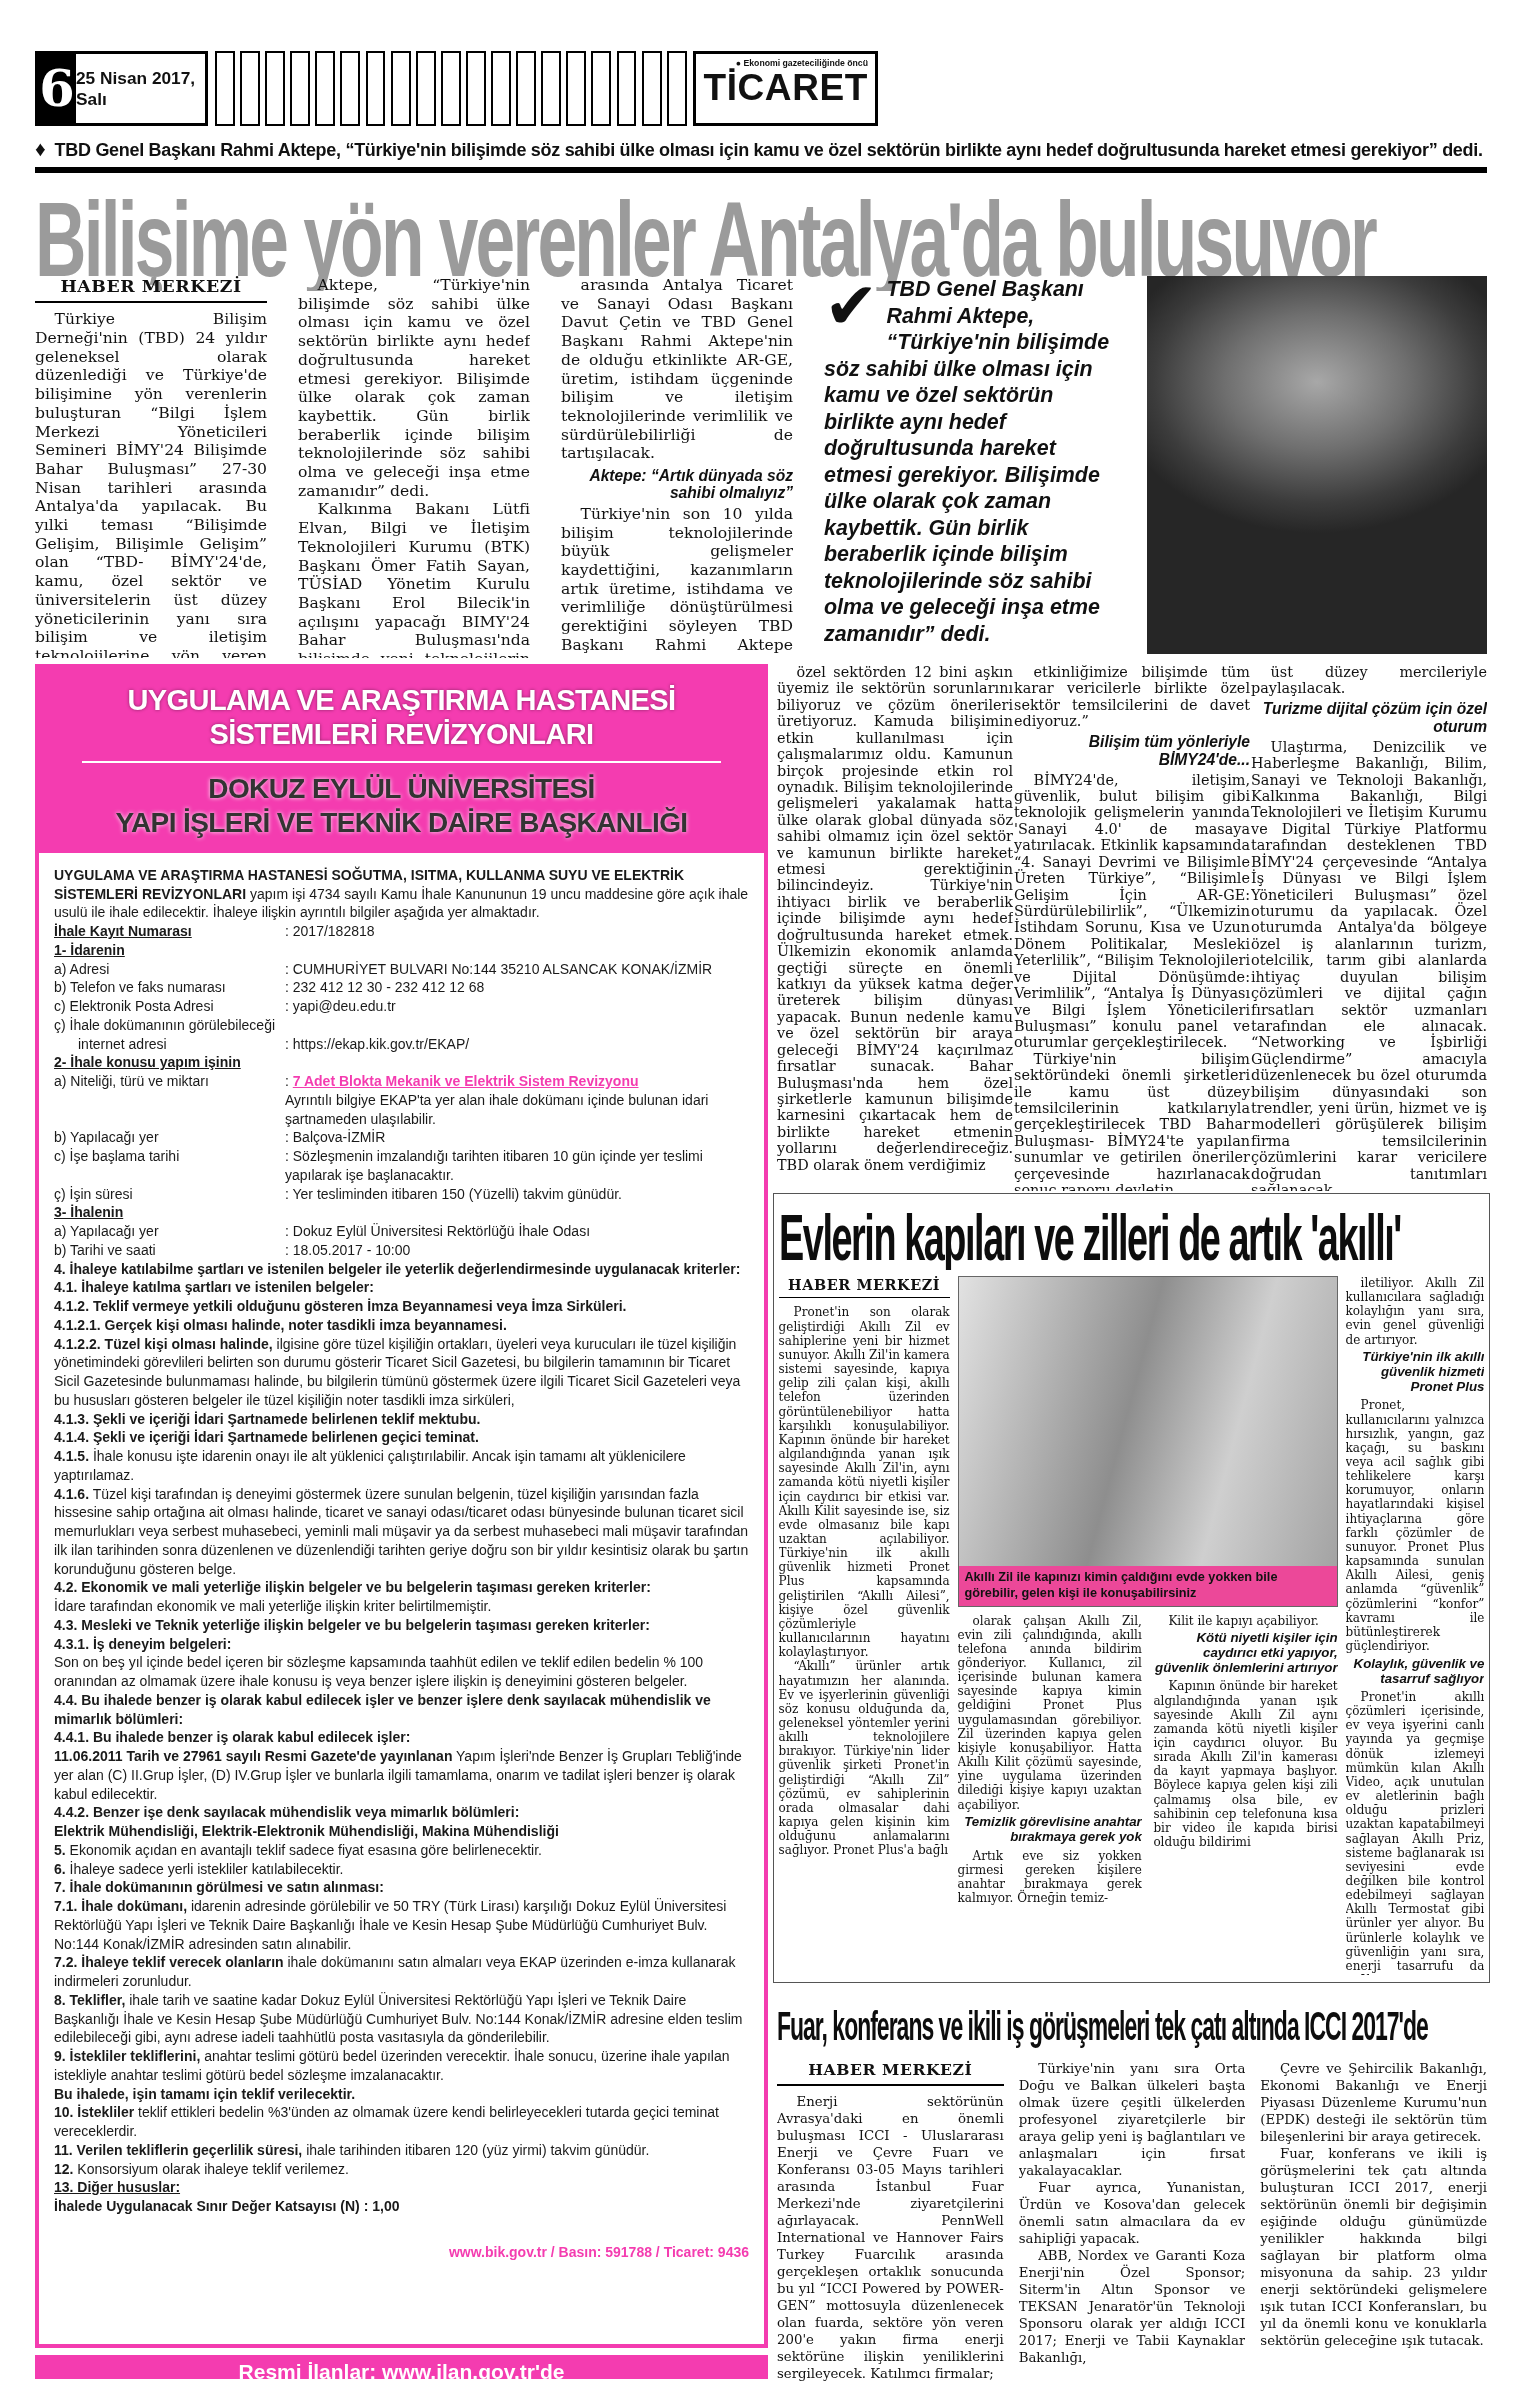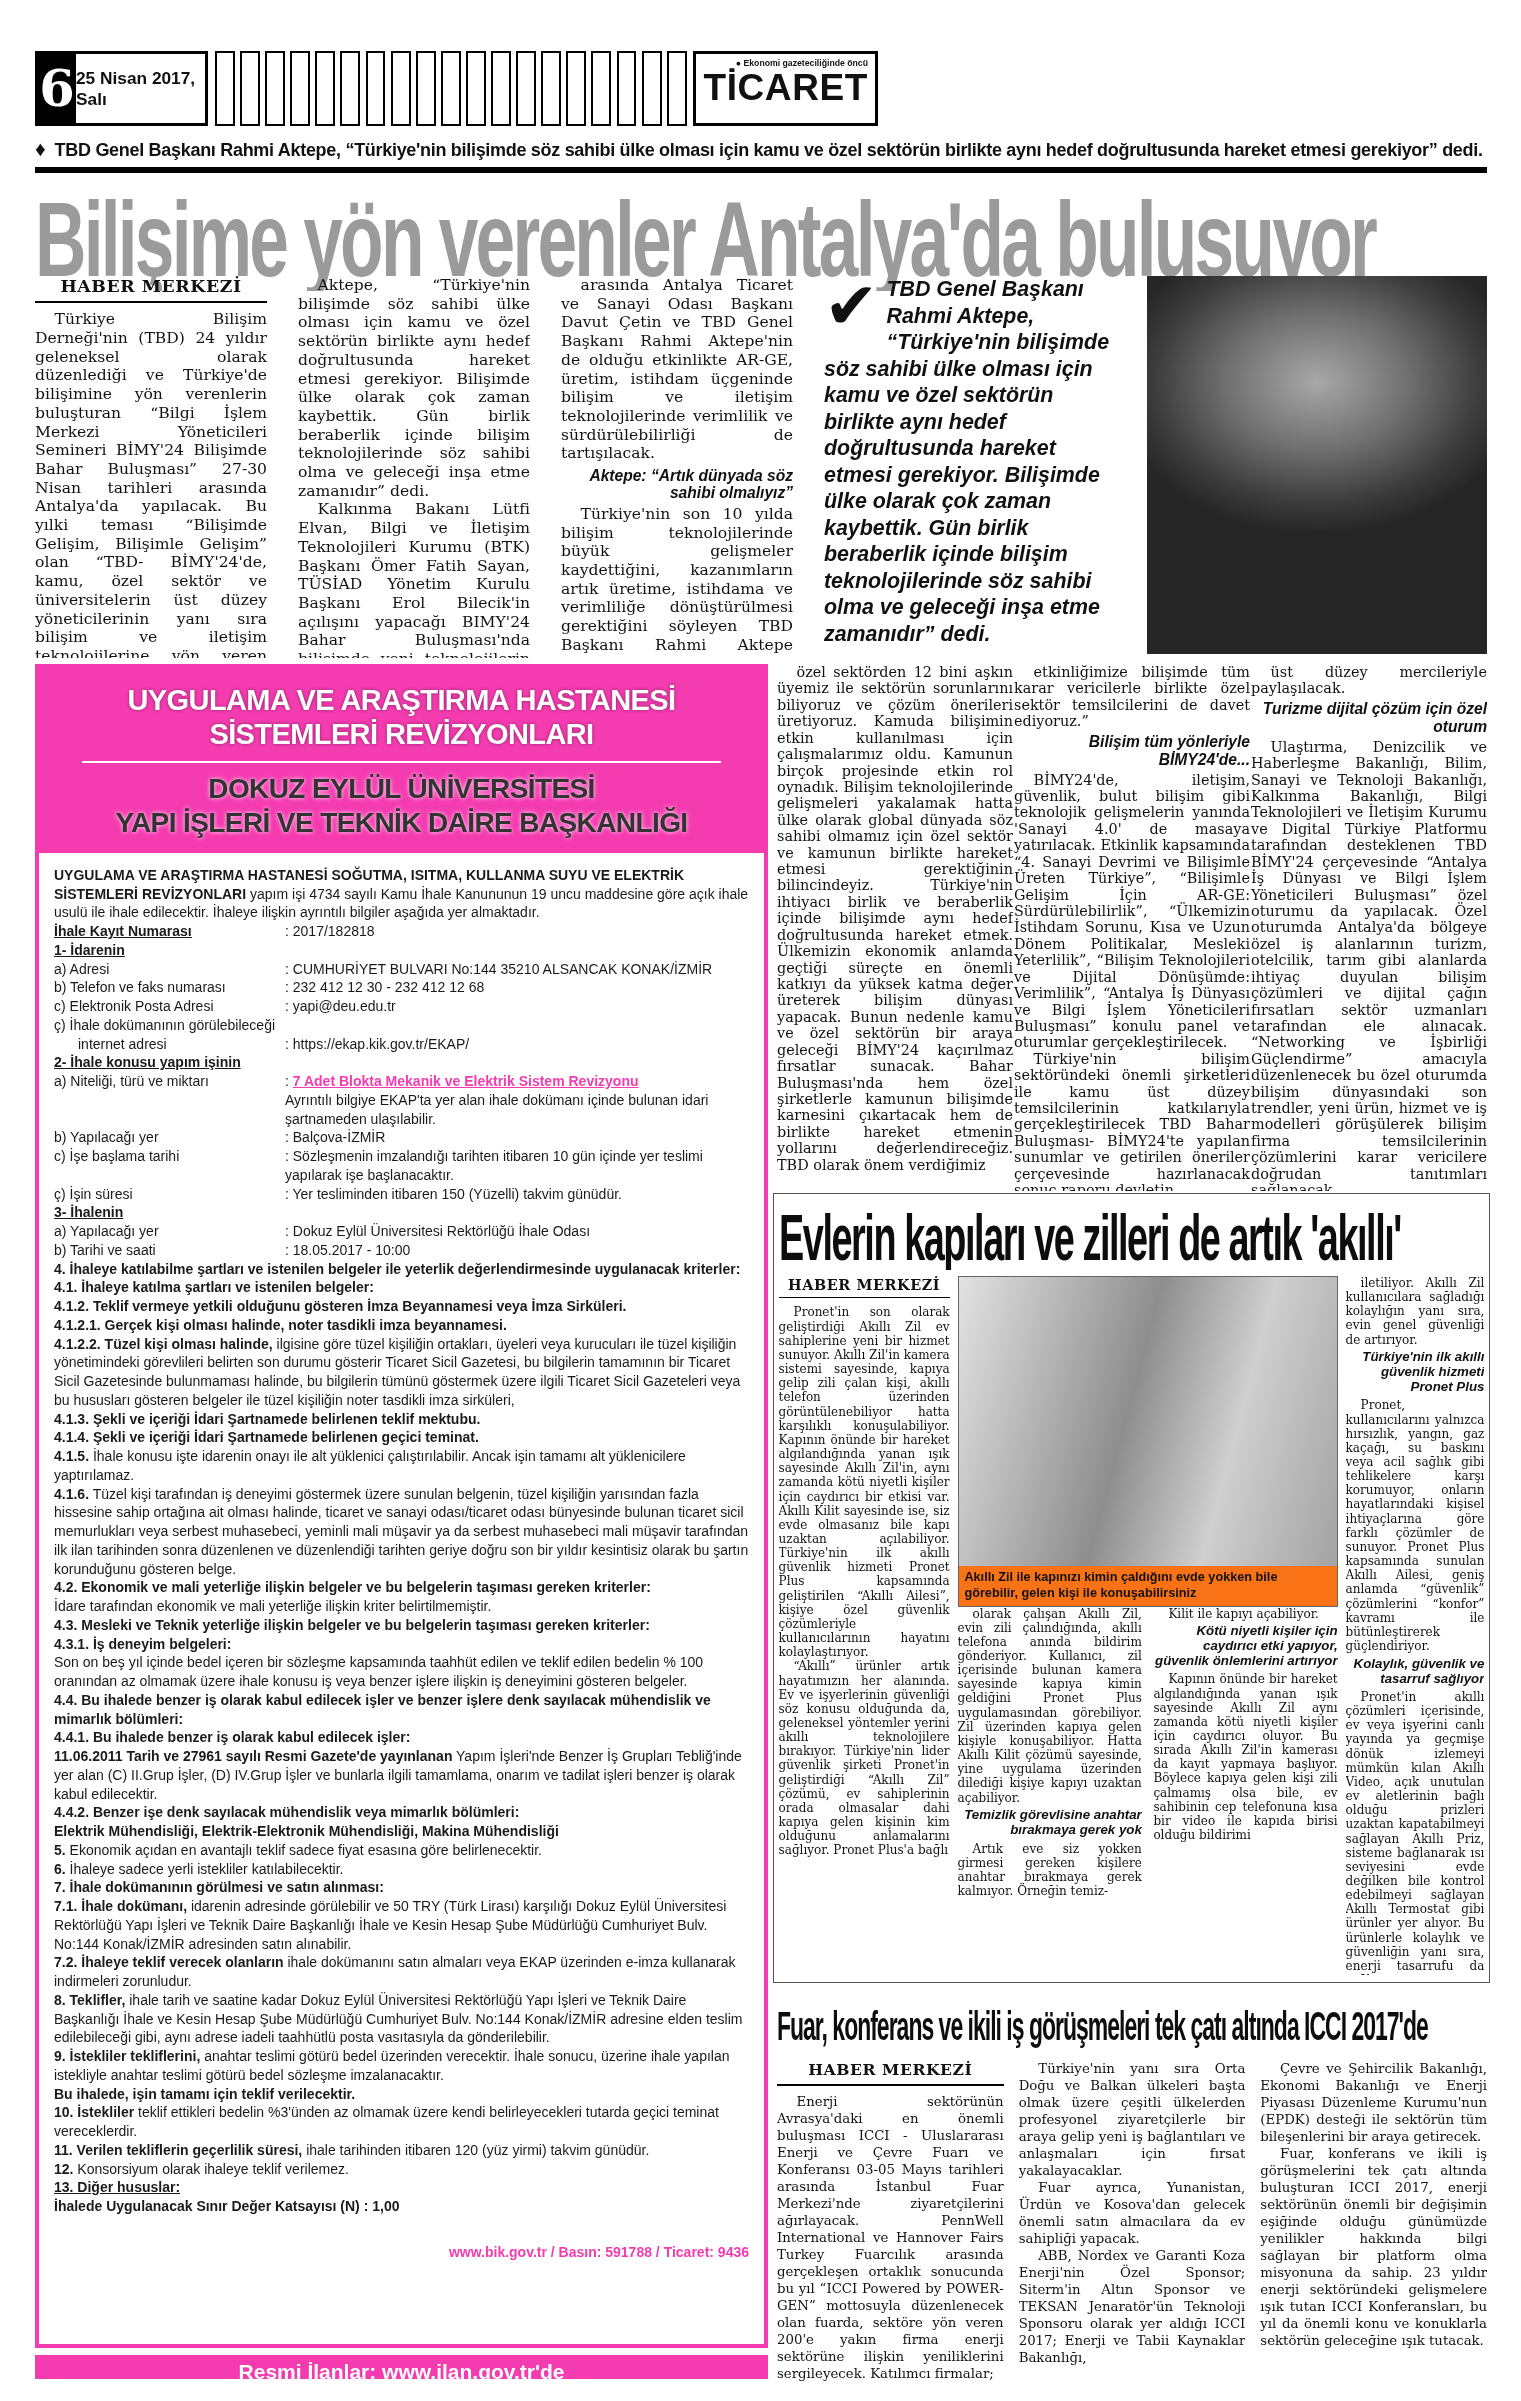--- a/index.html
+++ b/index.html
@@ -86,24 +86,24 @@
   .cont .col{flex:1;font-size:14.4px;line-height:1.14;overflow:hidden}
   .cont .col p.sub{font-size:15.6px}
 
   
   .a2{position:absolute;top:1193px;left:773px;width:717px;height:790px;
       border:1.2px solid #555;padding:5.8px 4.6px 7px;overflow:hidden}
   .a2-body{display:flex;gap:8px;height:699px;overflow:hidden}
   .a2c1{flex:0 0 171px;font-size:12px;line-height:1.18;overflow:hidden}
   .a2c1 .byline{font-size:14.4px;border-bottom-width:1.7px}
   .a2-center{flex:0 0 380px;display:flex;flex-direction:column}
-  .fig{border:1.2px solid #666;background:#f97316}
+  .fig{border:1.2px solid #666;background:#ec4899}
   .photo2{height:289px;background:linear-gradient(105deg,#e2e2e2 0%,#b9b9b9 22%,#8e8e8e 45%,#cfcfcf 70%,#a3a3a3 100%)}
   .fig figcaption{padding:4.6px 5.8px;font:700 12.7px/1.2 "Liberation Sans","DejaVu Sans",sans-serif}
-  .a2-sub{display:flex;gap:11.6px;flex:1;overflow:hidden}
+  .a2-sub{display:flex;gap:11.6px;margin-top:7px;flex:1;overflow:hidden}
   .a2-sub .col{flex:1;font-size:12px;line-height:1.18;overflow:hidden}
   .a2-sub .col p.sub{font-size:13.3px}
   .a2c4{flex:1;font-size:12px;line-height:1.18;overflow:hidden}
   .a2c4 p.sub{font-size:13.3px}
   .a2 .col p{text-indent:15px}
   .a2 .col p.sub{text-indent:0}
 
   
   .a3{position:absolute;top:2004px;left:777px;width:710px;height:393px;overflow:hidden}
   .a3-body{display:flex;gap:15px;height:323px;overflow:hidden}

